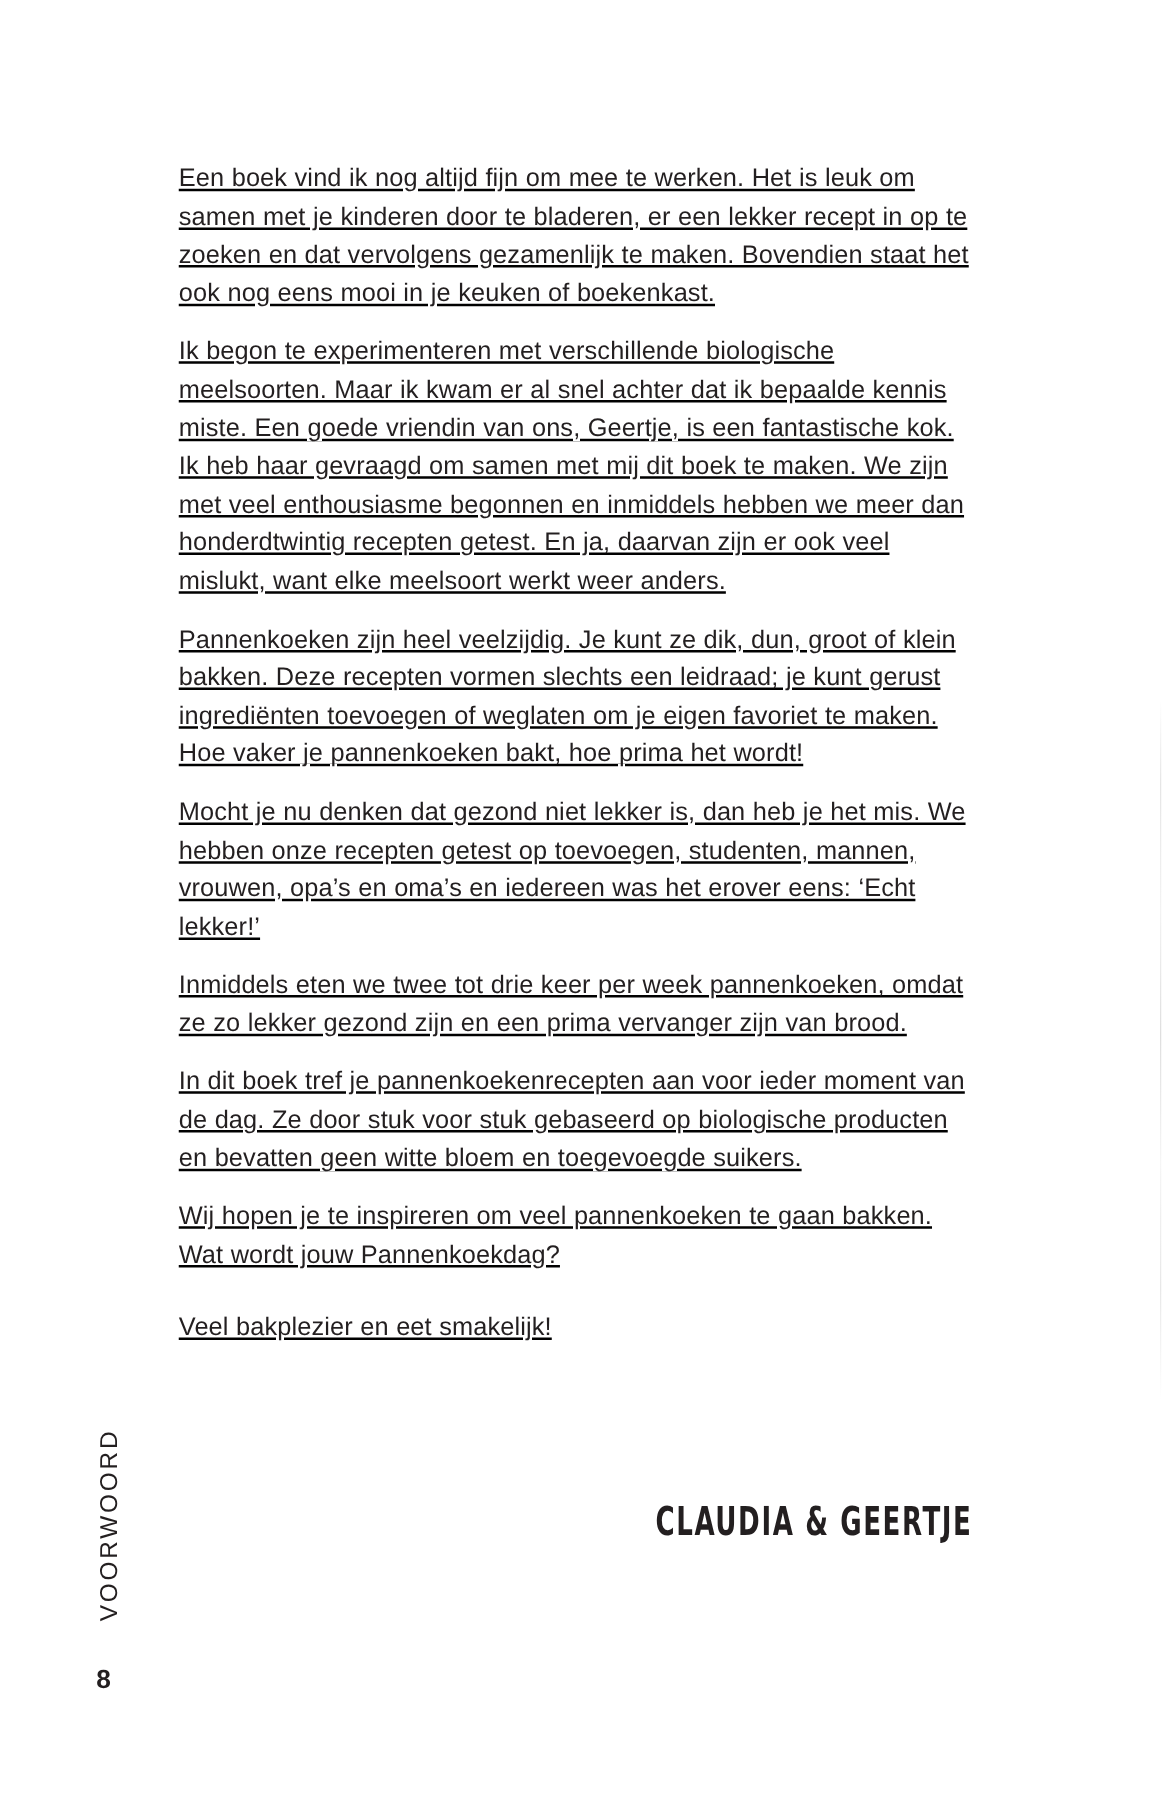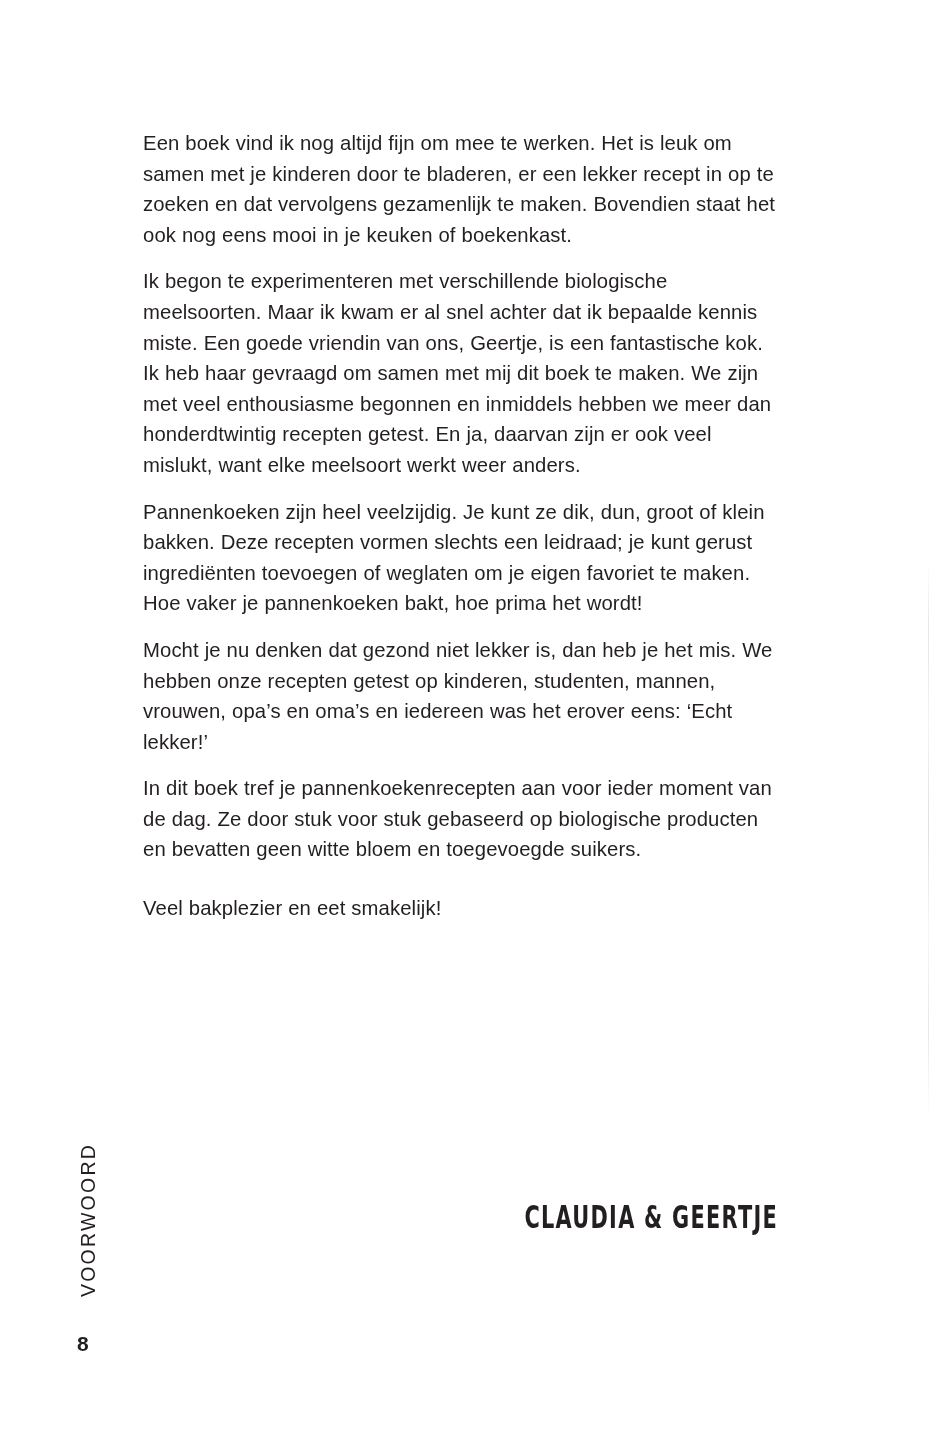--- a/index.html
+++ b/index.html
@@ -42,20 +42,21 @@
     );
     pointer-events: none;
   }
 
   
   .text-column {
     position: absolute;
     left: 143px;
     top: 128px;
     width: 638px;
+    text-decoration: underline;
   }
 
   .body-par {
     margin: 0 0 16px 0;
     font-size: 20.3px;
     line-height: 30.6px;
     color: #231f20;
     letter-spacing: 0.005em;
     word-spacing: 0.01em;
     font-weight: 400;
@@ -112,22 +113,24 @@
 <body>
 
 <div class="page">
 
   <div class="edge-artifact"></div>
 
   <div class="text-column">
     <p class="body-par">Een boek vind ik nog altijd fijn om mee te werken. Het is leuk om samen met je kinderen door te bladeren, er een lekker recept in op te zoeken en dat vervolgens gezamenlijk te maken. Bovendien staat het ook nog eens mooi in je keuken of boekenkast.</p>
     <p class="body-par">Ik begon te experimenteren met verschillende biologische meelsoorten. Maar ik kwam er al snel achter dat ik bepaalde kennis miste. Een goede vriendin van ons, Geertje, is een fantastische kok. Ik heb haar gevraagd om samen met mij dit boek te maken. We zijn met veel enthousiasme begonnen en inmiddels hebben we meer dan honderdtwintig recepten getest. En ja, daarvan zijn er ook veel mislukt, want elke meelsoort werkt weer anders.</p>
     <p class="body-par">Pannenkoeken zijn heel veelzijdig. Je kunt ze dik, dun, groot of klein bakken. Deze recepten vormen slechts een leidraad; je kunt gerust ingrediënten toevoegen of weglaten om je eigen favoriet te maken. Hoe vaker je pannenkoeken bakt, hoe prima het wordt!</p>
-    <p class="body-par">Mocht je nu denken dat gezond niet lekker is, dan heb je het mis. We hebben onze recepten getest op kinderen, studenten, mannen, vrouwen, opa’s en oma’s en iedereen was het erover eens: ‘Echt lekker!’</p>
+    <p class="body-par">Mocht je nu denken dat gezond niet lekker is, dan heb je het mis. We hebben onze recepten getest op toevoegen, studenten, mannen, vrouwen, opa’s en oma’s en iedereen was het erover eens: ‘Echt lekker!’</p>
+    <p class="body-par">Inmiddels eten we twee tot drie keer per week pannenkoeken, omdat ze zo lekker gezond zijn en een prima vervanger zijn van brood.</p>
     <p class="body-par">In dit boek tref je pannenkoekenrecepten aan voor ieder moment van de dag. Ze door stuk voor stuk gebaseerd op biologische producten en bevatten geen witte bloem en toegevoegde suikers.</p>
+    <p class="body-par">Wij hopen je te inspireren om veel pannenkoeken te gaan bakken. Wat wordt jouw Pannenkoekdag?</p>
     <p class="body-par">Veel bakplezier en eet smakelijk!</p>
   </div>
 
   <div class="signature">CLAUDIA &amp; GEERTJE</div>
 
   <div class="side-label">VOORWOORD</div>
 
   <div class="folio">8</div>
 
 </div>

